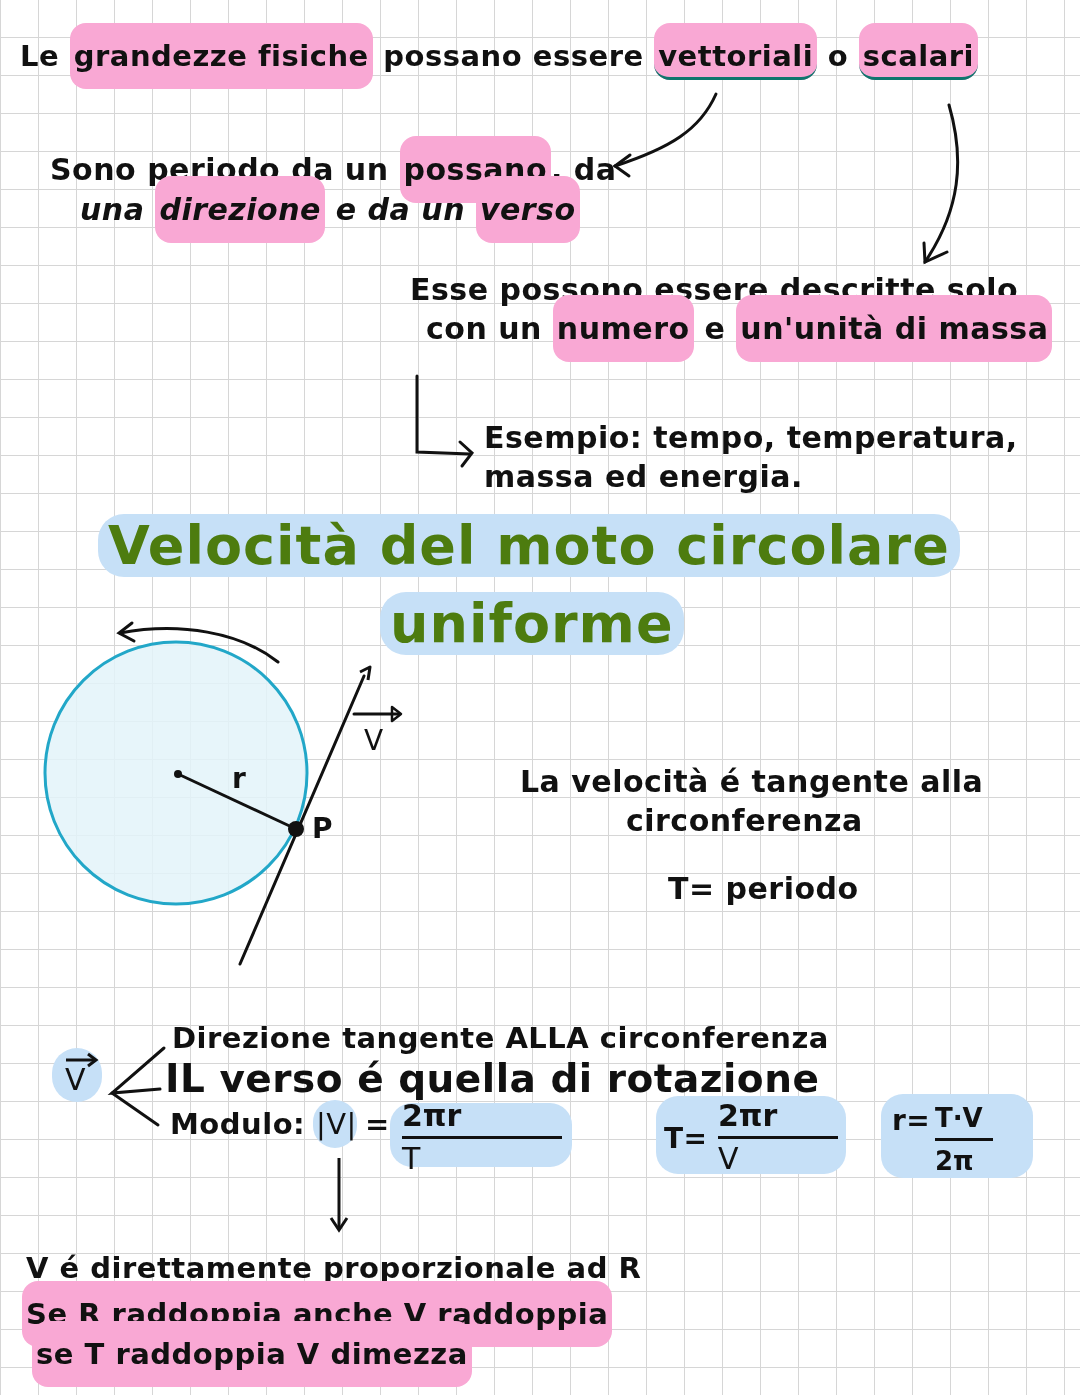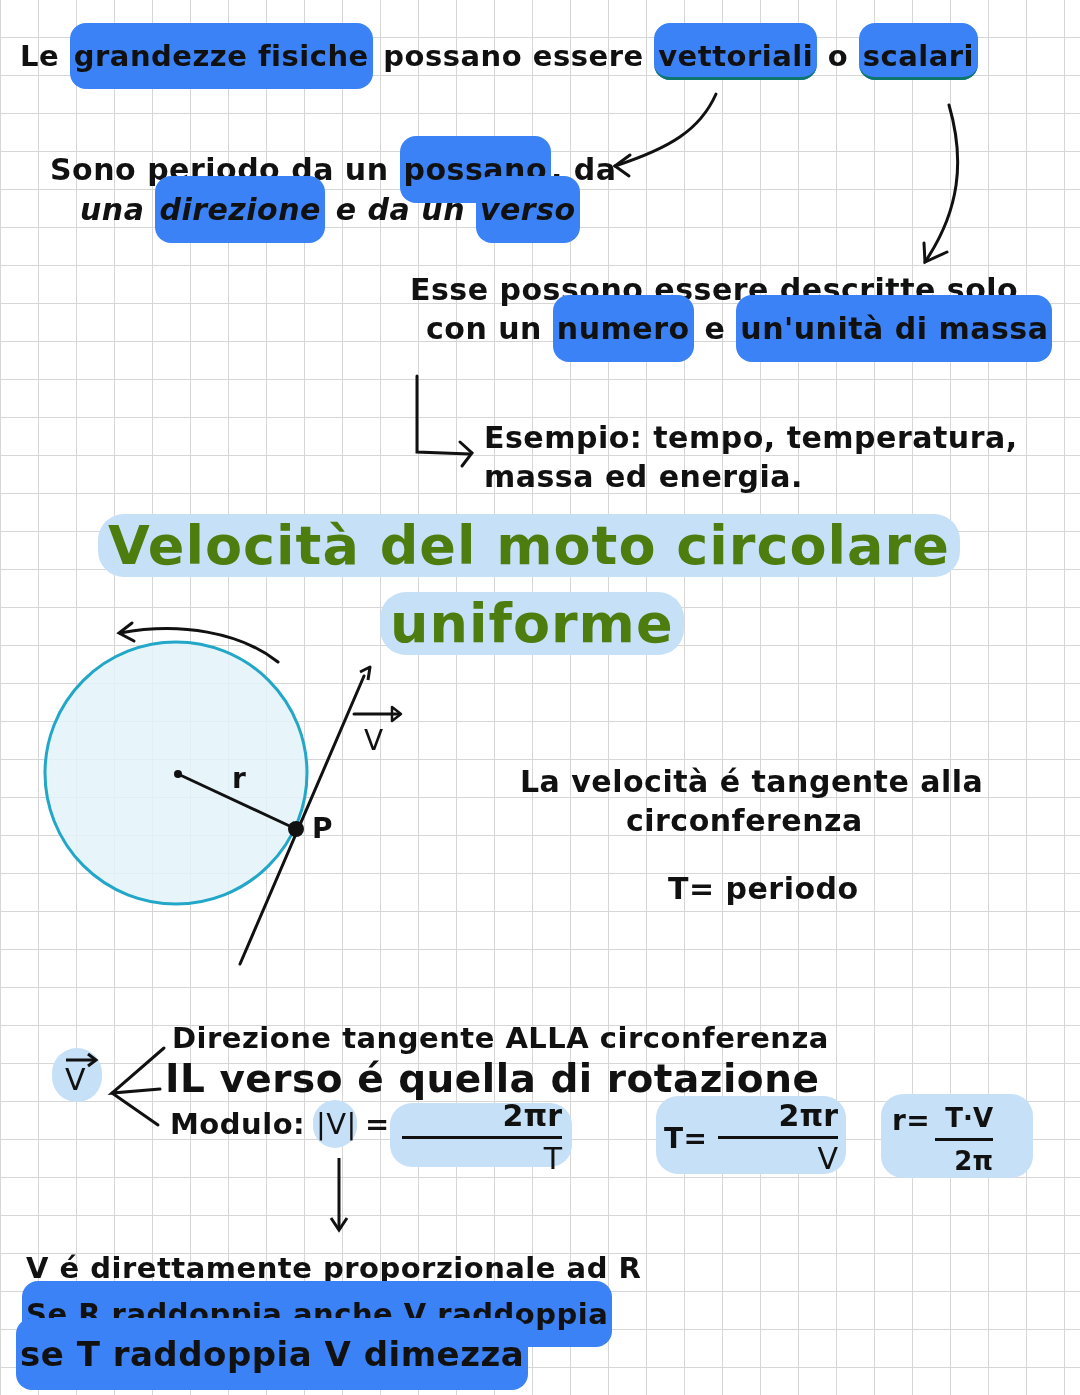--- a/index.html
+++ b/index.html
@@ -8,31 +8,31 @@
     background-color: #ffffff;
     background-image:
       linear-gradient(to right, #d6d6d6 1.5px, transparent 1.5px),
       linear-gradient(to bottom, #d6d6d6 1.5px, transparent 1.5px);
     background-size: 38px 38px;
     background-position: 0px -1px;
     font-family: "DejaVu Sans", sans-serif;
     color: #111;
   }
   .t { position: absolute; white-space: nowrap; font-weight: bold; letter-spacing: 0.5px; }
-  .hl { background: #3b82f6; border-radius: 16px; padding: 16px 4px; }
+  .hl { background: #f9a8d4; border-radius: 16px; padding: 16px 4px; }
   .ul { border-bottom: 3px solid #0f766e; padding-bottom: 4px; }
   .line { font-size: 30px; line-height: 40px; }
   .title {
     position: absolute; color: #4d7c0f; font-weight: bold; font-size: 54px;
     font-family: "DejaVu Sans", sans-serif; letter-spacing: 1px; white-space: nowrap;
   }
   .title .band { background: #c6e0f7; border-radius: 26px; padding: 0 10px; }
   svg { position: absolute; overflow: visible; }
   .frac-box { position: absolute; background: #c6e0f7; border-radius: 22px; }
-  .frac { position: absolute; text-align: right; font-size: 30px; font-weight: bold; }
+  .frac { position: absolute; text-align: left; font-size: 30px; font-weight: bold; }
   .frac .num { display: block; line-height: 36px; }
   .frac .bar { display: block; height: 3px; background: #111; margin: 2px 0; }
   .frac .den { display: block; line-height: 36px; }
 </style>
 </head>
 <body>
 
 <div class="t line" style="left:20px; top:36px; font-size:29px;">
   <span>Le </span><span class="hl">grandezze fisiche</span><span> possano essere </span><span class="hl ul">vettoriali</span><span> o </span><span class="hl ul">scalari</span>
 </div>
@@ -136,15 +136,15 @@
 <div class="frac" style="left:935px; top:1100px; width:58px; font-size:26px;">
   <span class="num">T·V</span>
   <span class="bar"></span>
   <span class="den">2π</span>
 </div>
 
 <div class="t line" style="left:26px; top:1248px; font-size:29px;">V é direttamente proporzionale ad R</div>
 <div class="t line" style="left:22px; top:1294px; font-size:29px;">
   <span class="hl">Se R raddoppia anche V raddoppia</span>
 </div>
-<div class="t line" style="left:16px; top:1334px; font-size:34px;">
+<div class="t line" style="left:32px; top:1334px; font-size:29px;">
   <span class="hl">se T raddoppia V dimezza</span>
 </div>
 
 </body></html>

